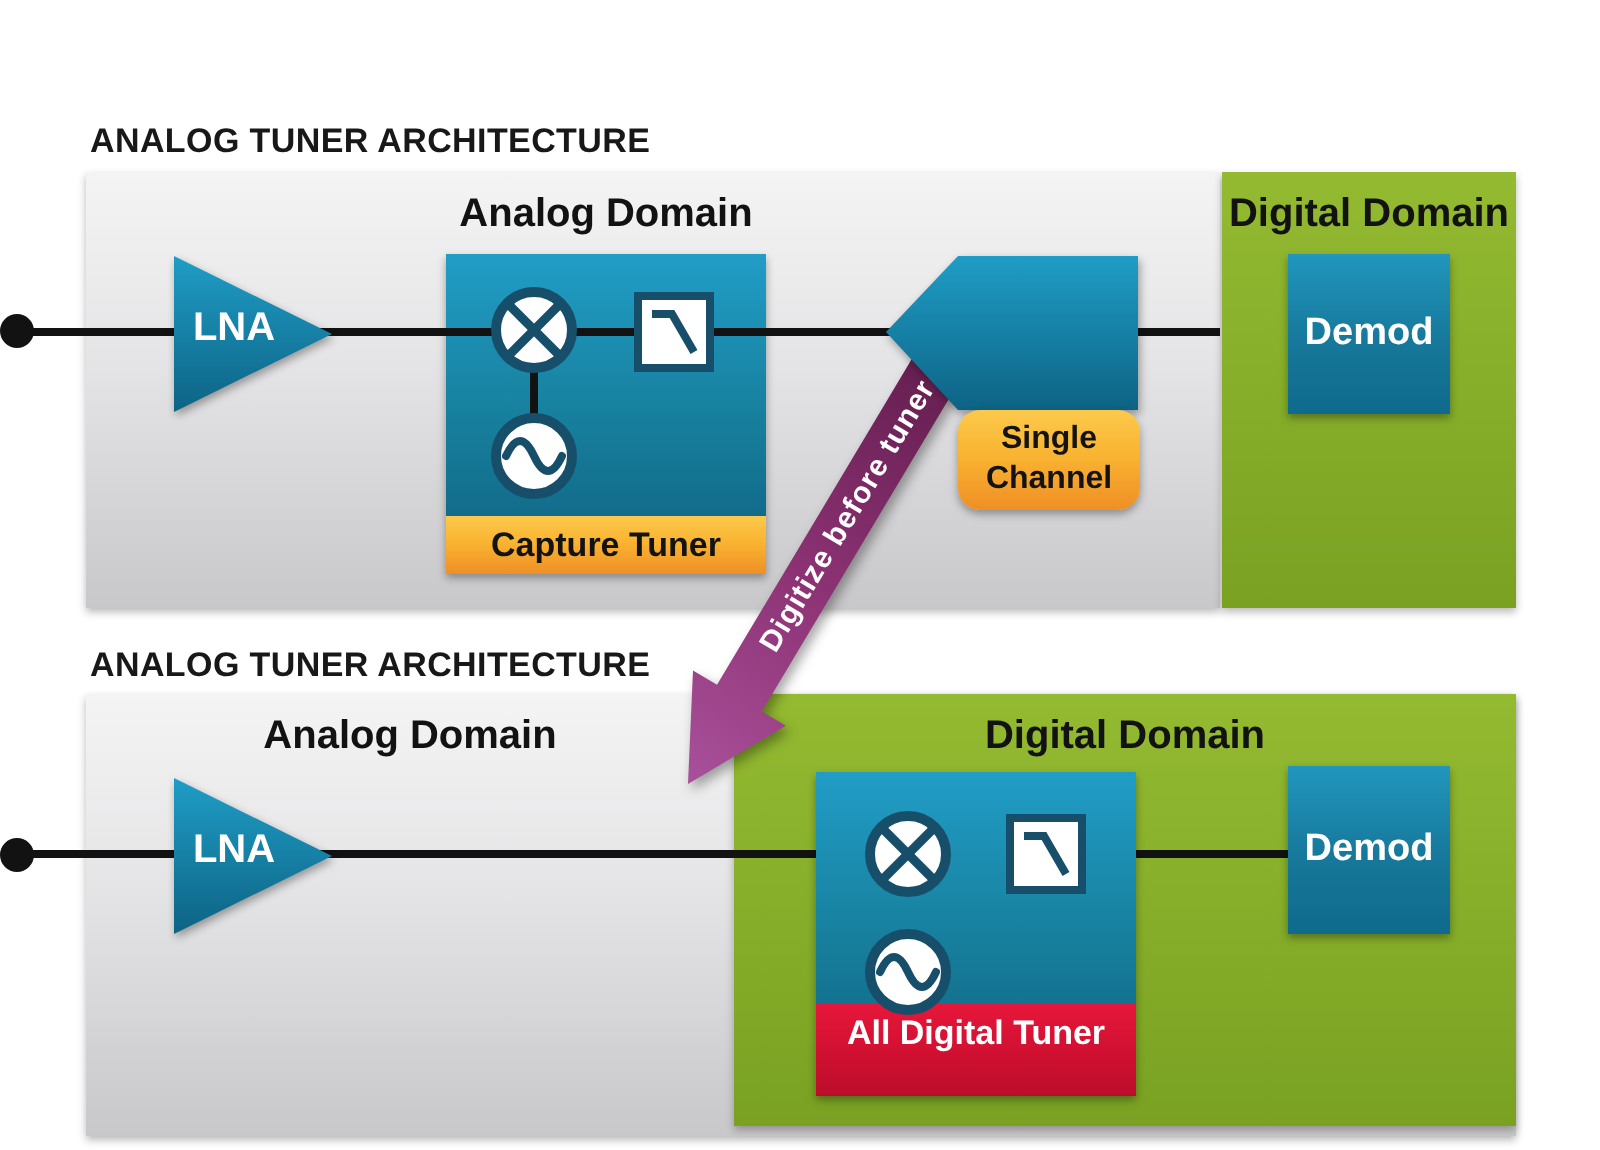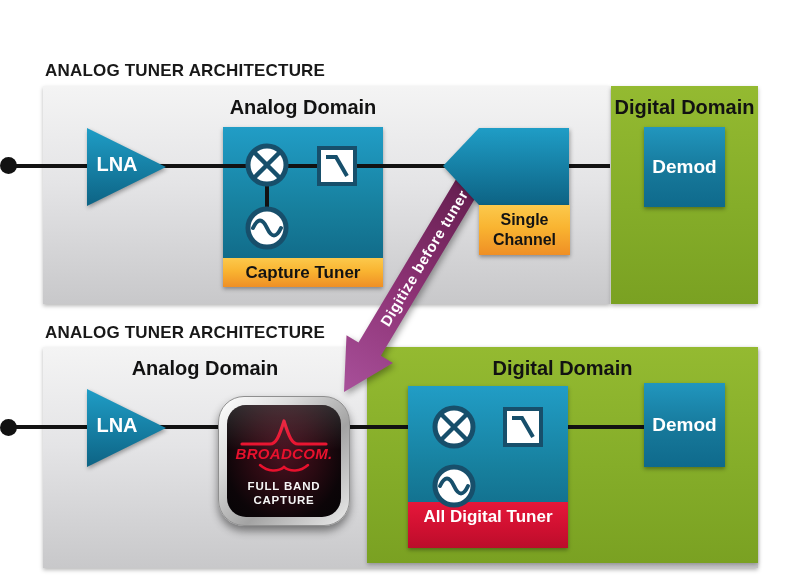--- a/index.html
+++ b/index.html
@@ -99,21 +99,21 @@
 
   <svg class="abs adc-svg" style="left:443px;top:127px;" width="127" height="80">
     <defs>
         <linearGradient id="g-adc" x1="0" y1="0" x2="0" y2="1">
       <stop offset="0" stop-color="#1f9dc6"></stop>
           <stop offset="1" stop-color="#0d6384"></stop>
     </linearGradient>
       </defs>
     <polygon points="0,39 36,1 126,1 126,78 36,78" fill="url(#g-adc)"></polygon>
   </svg>
-  <div class="abs orangebox" style="left:479px;top:205px;width:91px;height:50px;">
+  <div class="abs orangebox" style="left:479px;top:205px;width:91px;height:50px;border-radius:11px;">
     <span style="width:80px;">Single Channel</span>
   </div>
 
   <div class="abs demod" style="left:644px;top:127px;width:81px;height:80px;line-height:80px;">Demod</div>
 
   <svg class="abs arrow-svg" style="left:330px;top:150px;" width="175" height="250">
     <defs>
         <linearGradient id="g-arrow" gradientUnits="userSpaceOnUse" x1="159" y1="20" x2="14" y2="242">
       <stop offset="0" stop-color="#5e1b49"></stop>
           <stop offset="0.55" stop-color="#8c3274"></stop>
@@ -139,33 +139,20 @@
     <defs>
         <linearGradient id="g-lna2" x1="0" y1="0" x2="0" y2="1">
       <stop offset="0" stop-color="#1f9dc6"></stop>
           <stop offset="1" stop-color="#0d6384"></stop>
     </linearGradient>
       </defs>
     <polygon points="0,1 0,79 79,40" fill="url(#g-lna2)"></polygon>
   </svg>
   <div class="abs whitelbl" style="left:89px;top:414px;width:56px;font-size:20px;">LNA</div>
 
-  <div class="abs chip" style="left:218px;top:396px;width:130px;height:128px;">
-    <div class="chip-inner">
-      <div class="chip-gloss"></div>
-      <svg width="100" height="32" style="margin-top:10px;">
-        <path d="M8,29 L36,29 C42,29 45,22 50,6 C55,22 58,29 64,29 L92,29" fill="none" stroke="#e8112d" stroke-width="3.2" stroke-linecap="round" stroke-linejoin="round"></path>
-      </svg>
-      <div class="chip-brand">BROADCOM.</div>
-      <svg width="100" height="12">
-        <path d="M26,3 C34,10 44,10 50,5 C56,10 66,10 74,3" fill="none" stroke="#e8112d" stroke-width="2.5" stroke-linecap="round"></path>
-      </svg>
-      <div class="chip-label">FULL BAND CAPTURE</div>
-    </div>
-  </div>
 
   <div class="abs tealbox" style="left:408px;top:386px;width:160px;height:162px;z-index:3;">
     <div class="band-red">All Digital Tuner</div>
   </div>
   <div class="abs vconn" style="left:452px;top:444px;height:28px;"></div>
   <svg class="abs icon-svg" style="left:432px;top:405px;" width="44" height="44">
     <circle cx="22" cy="22" r="19" fill="#fff" stroke="#174f6b" stroke-width="5"></circle>
     <line x1="9" y1="9" x2="35" y2="35" stroke="#174f6b" stroke-width="4.5"></line>
     <line x1="35" y1="9" x2="9" y2="35" stroke="#174f6b" stroke-width="4.5"></line>
   </svg>

